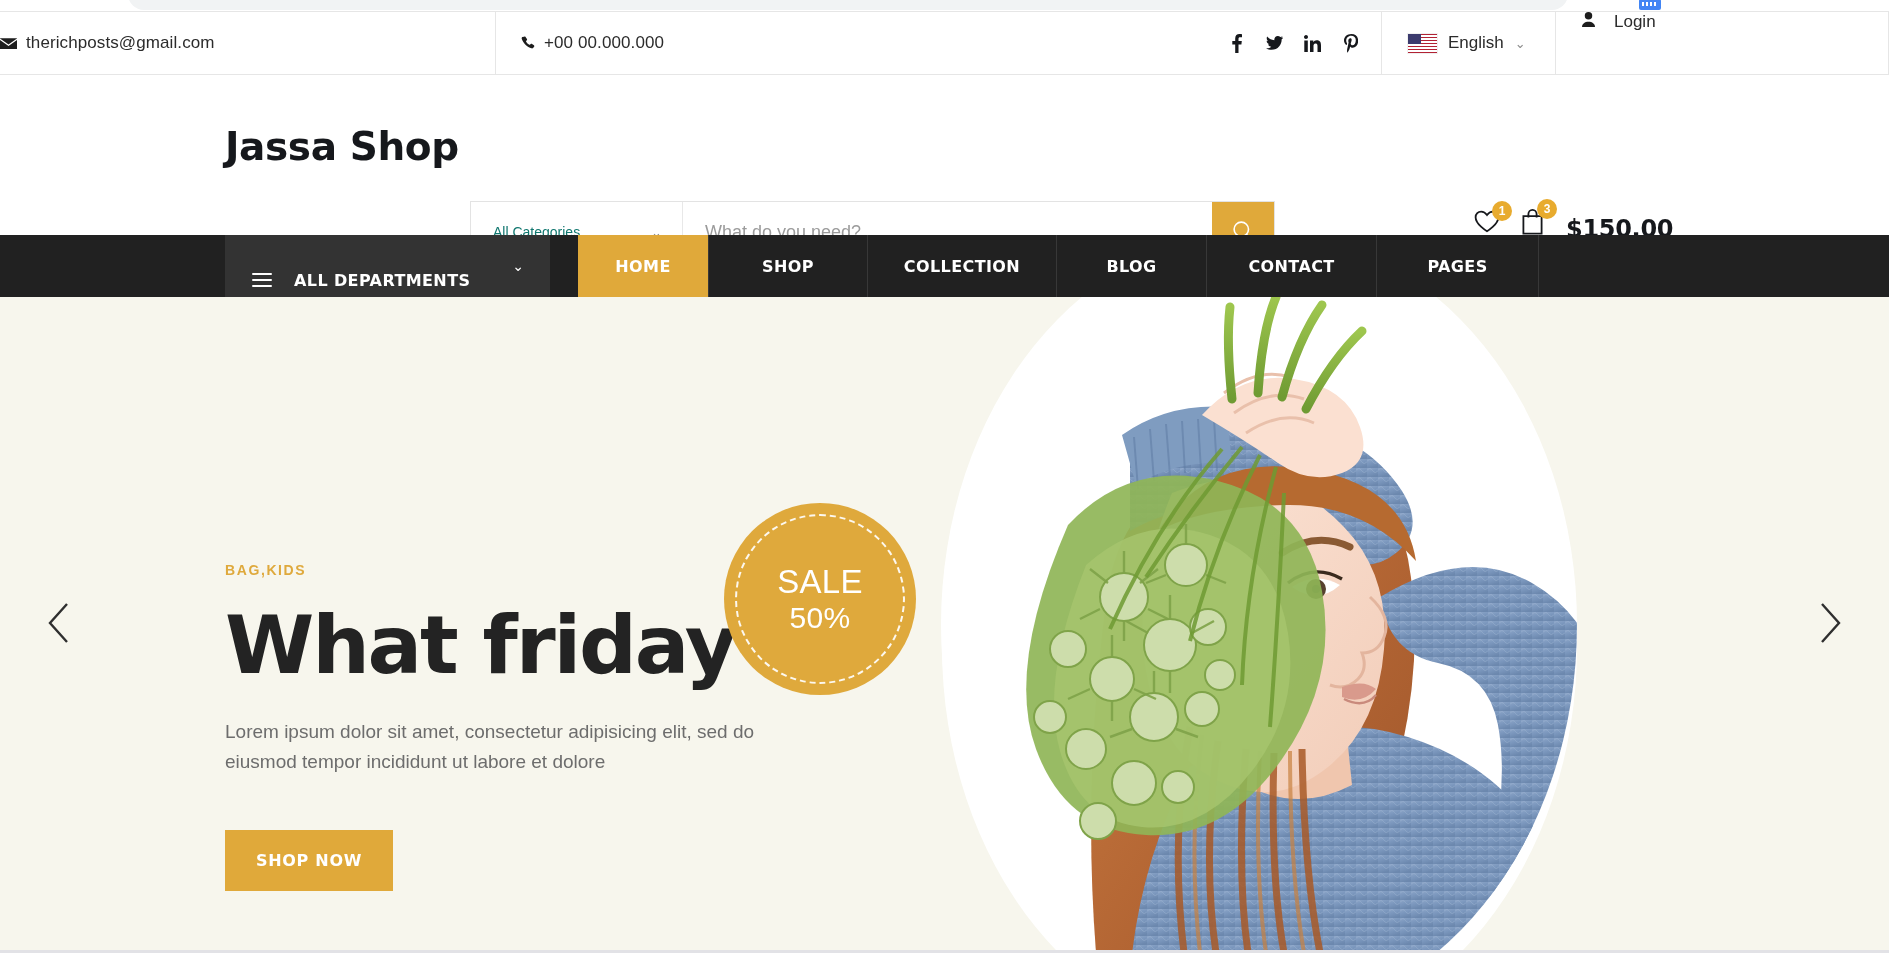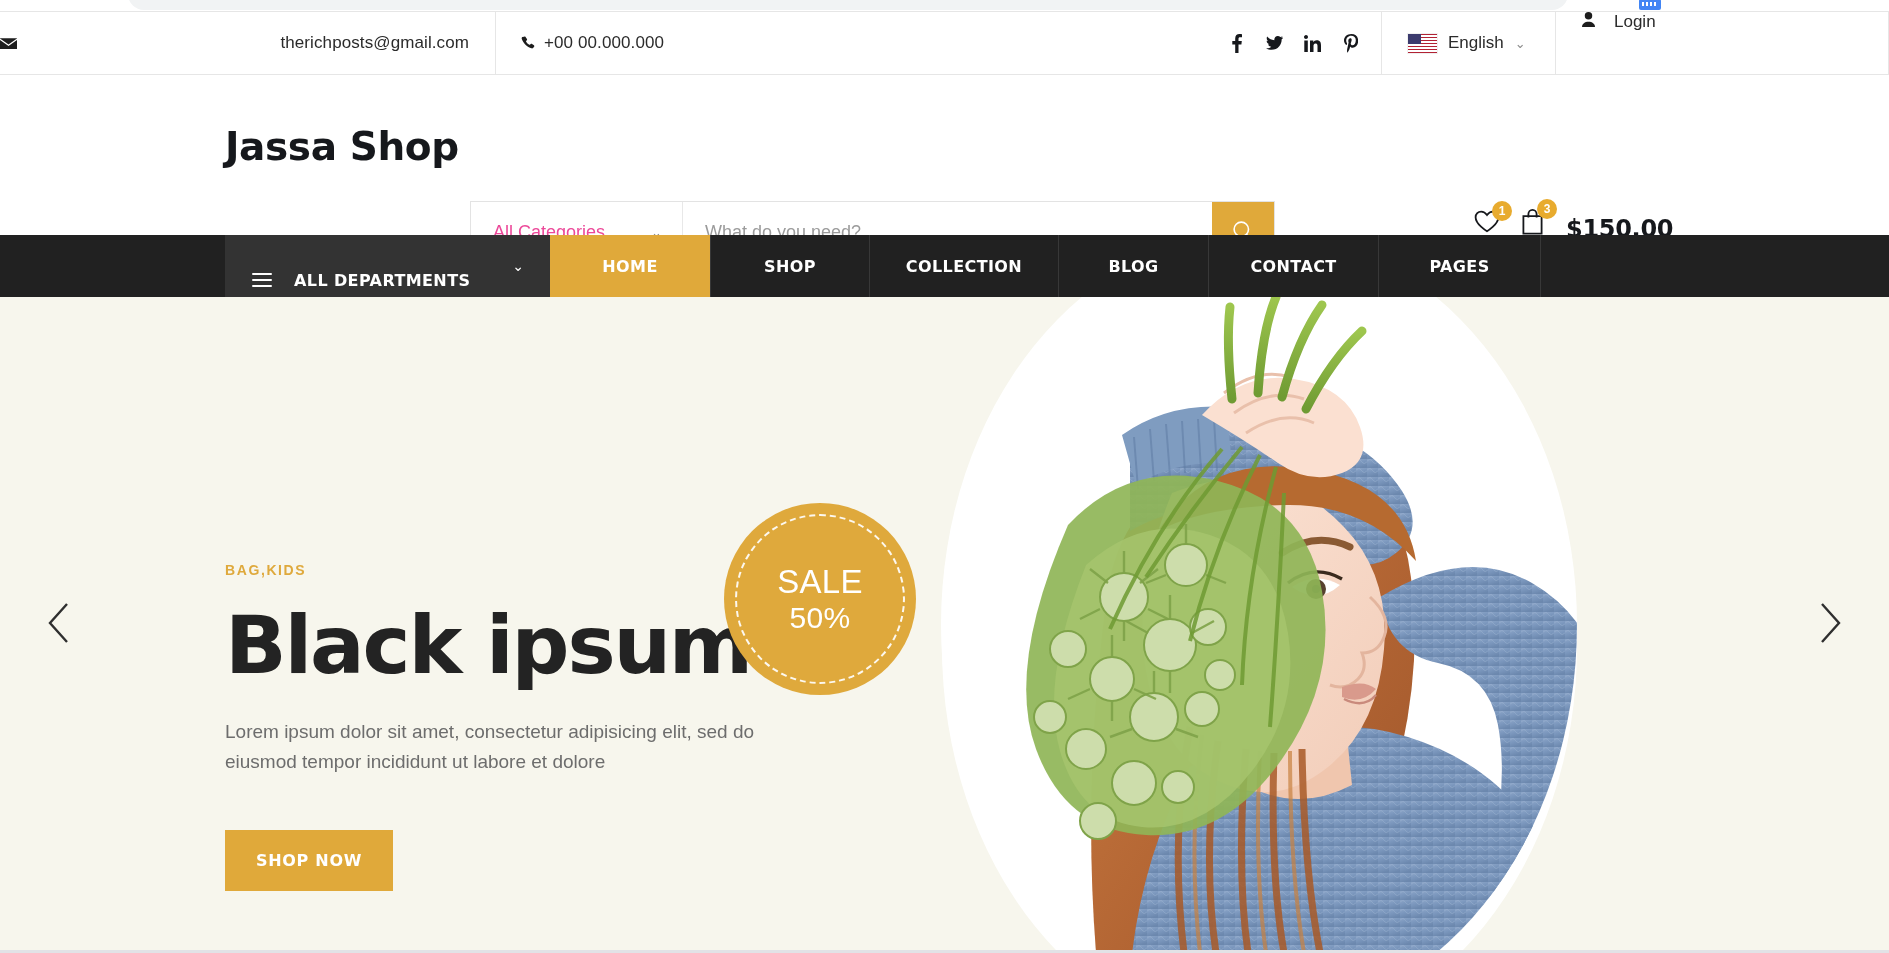--- a/index.html
+++ b/index.html
@@ -32,21 +32,21 @@
   
   .topbar{
     position:absolute; top:11px; left:0; width:1889px; height:64px;
     border-top:1px solid #e6e6e6;
     border-bottom:1px solid #e6e6e6;
     display:flex; align-items:stretch;
     background:#ffffff;
   }
   .tb-cell{ display:flex; align-items:center; height:100%; }
   .tb-email{
-    width:496px; justify-content:space-between; padding-right:26px;
+    width:496px; justify-content:flex-start; padding-right:26px;
     border-right:1px solid #e6e6e6;
   }
   .tb-phone{
     flex:1; padding-left:25px;
     border-right:1px solid #e6e6e6;
   }
   .tb-text{ font-size:17px; color:#2b2b2b; letter-spacing:.1px; }
   .tb-ico{
     font-size:15px; color:#1d1d1d; margin-right:9px; display:inline-flex;
     align-items:center;
@@ -93,21 +93,21 @@
     font-size:39px; font-weight:700; color:#16181c; letter-spacing:-.4px;
   }
   .searchbox{
     position:absolute; left:470px; top:126px; width:805px; height:62px;
     border:1px solid #e3e3e3; display:flex; align-items:stretch; background:#fff;
   }
   .cat-select{
     width:212px; display:flex; align-items:center; justify-content:space-between;
     padding:0 20px 0 22px; border-right:1px solid #e8e8e8; cursor:pointer;
   }
-  .cat-label{ font-size:18px; color:#ec4899; }
+  .cat-label{ font-size:14px; color:#0f766e; }
   .search-input{
     flex:1; border:none; outline:none; padding:0 22px;
     font-size:18px; color:#3a3a3a; font-family:Liberation Sans, sans-serif;
     background:transparent;
   }
   .search-input::placeholder{ color:#9b9b9b; }
   .search-btn{
     width:62px; background:#e0a93a; border:none; cursor:pointer;
     display:flex; align-items:center; justify-content:center;
   }
@@ -146,21 +146,21 @@
     font-family:"DejaVu Sans", sans-serif;
   }
   .dept-chev{ color:#ffffff; font-size:14px; }
   .nav-item{
     display:flex; align-items:center; justify-content:center;
     color:#ffffff; font-size:16px; font-weight:700; letter-spacing:.4px;
     border-right:1px solid #383838; cursor:pointer;
     font-family:"DejaVu Sans", sans-serif;
   }
   .nav-item.active{ background:#e0a93a; }
-  .ni-home{ width:161px; }
+  .ni-home{ width:131px;margin-left:28px; }
   .ni-shop{ width:159px; }
   .ni-coll{ width:189px; }
   .ni-blog{ width:150px; }
   .ni-cont{ width:170px; }
   .ni-page{ width:162px; }
   .nav-rest{ flex:1; }
 
   
   .hero{
     position:absolute; top:297px; left:0; width:1889px; height:656px;
@@ -360,21 +360,21 @@
   <div class="nav-item ni-blog">BLOG</div>
   <div class="nav-item ni-cont">CONTACT</div>
   <div class="nav-item ni-page">PAGES</div>
   <div class="nav-rest"></div>
 </div>
 
 <div class="hero">
 
   <div class="hero-text">
     <div class="hero-kicker">BAG,KIDS</div>
-    <div class="hero-title">Black ipsum</div>
+    <div class="hero-title">What friday</div>
     <div class="hero-sub">Lorem ipsum dolor sit amet, consectetur adipisicing elit, sed do eiusmod tempor incididunt ut labore et dolore</div>
     <button class="shop-btn">SHOP NOW</button>
   </div>
 
   <div class="hero-img">
     <div class="img-circle"></div>
 
     <svg class="model" viewBox="0 0 1017 656" preserveAspectRatio="xMidYMid slice">
       <defs>
         <clipPath id="circClip">

